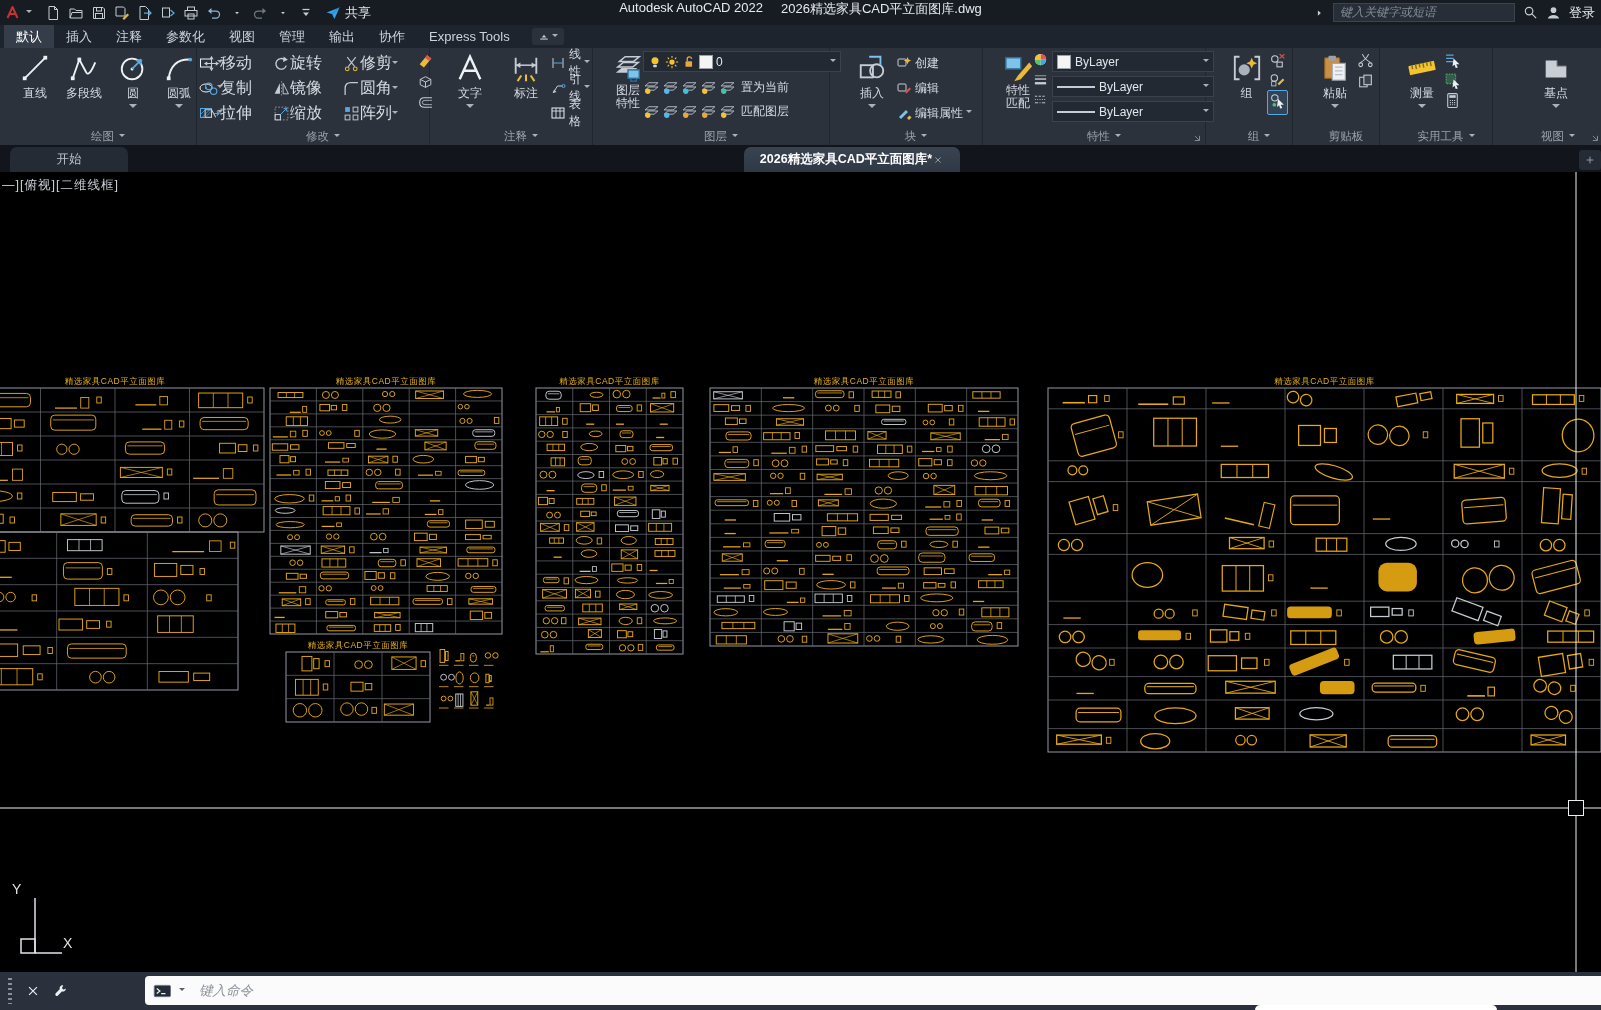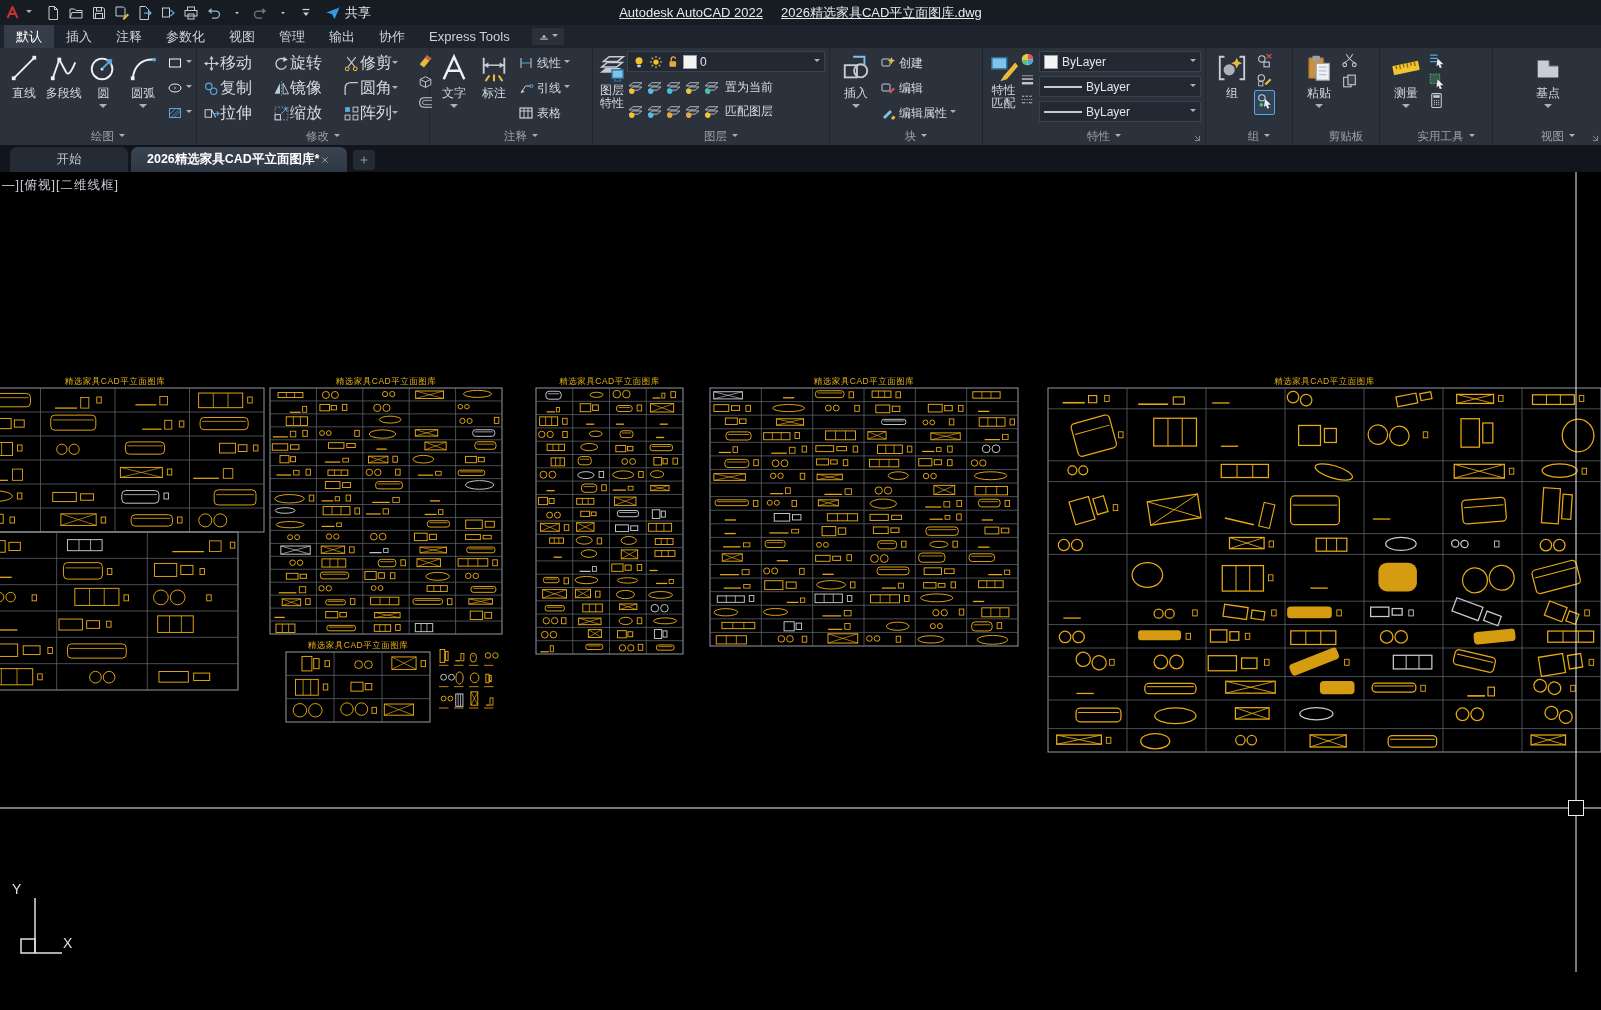--- a/index.html
+++ b/index.html
@@ -11,42 +11,42 @@
   .i15 svg{width:15px;height:15px}.i16 svg{width:16px;height:16px}.i17 svg{width:17px;height:17px}
   .i20 svg{width:20px;height:20px}.i30 svg{width:30px;height:30px}
 
   
   .titlebar{position:absolute;top:0;left:0;right:0;height:25px;background:#171c23;display:flex;
             align-items:center;color:#d8dde3;font-size:13px;}
   .logo{width:26px;height:25px;display:flex;align-items:center;justify-content:center;background:#171c23;}
   .qat{display:flex;align-items:center;gap:1px;margin-left:4px;}
   .qbtn{width:22px;height:21px;display:inline-flex;align-items:center;justify-content:center;border-radius:2px;}
   .share{display:flex;align-items:center;gap:4px;margin-left:8px;color:#dfe4ea;}
-  .title-center{position:absolute;left:0;right:0;top:0;height:25px;display:flex;align-items:center;
-                justify-content:center;pointer-events:none;color:#e6eaef;font-size:13px;gap:18px;text-decoration:underline;}
+  .title-center{position:absolute;left:0;right:0;top:0;height:25px;display:flex;
+                justify-content:center;pointer-events:none;color:#e6eaef;font-size:13px;gap:18px;}
   .tb-right{position:absolute;right:6px;top:0;height:25px;display:flex;align-items:center;gap:8px;}
   .searchbox{width:168px;height:17px;background:#272e38;border:1px solid #3c4450;display:flex;
              align-items:center;padding:0 6px;color:#828b97;font-style:italic;font-size:12px;}
 
   
   .tabrow{position:absolute;top:25px;left:0;right:0;height:23px;background:#1e242d;display:flex;
           align-items:stretch;padding-left:4px;font-size:13px;color:#cbd2da;}
   .rtab{padding:0 12px;display:flex;align-items:center;cursor:default;}
   .rtab.active{background:#343d49;color:#fff;}
   .rtab-collapse{display:flex;align-items:center;gap:2px;margin-left:10px;padding:0 6px;background:#2a313b;border-radius:2px;align-self:center;height:17px;}
 
   
   .ribbon{position:absolute;top:48px;left:0;right:0;height:97px;background:#2b323c;display:flex;color:#d6dbe1;}
   .panel{position:relative;display:flex;flex-direction:column;border-right:1px solid #20262e;flex:0 0 auto;}
   .panel-body{flex:1;display:flex;align-items:flex-start;padding:3px 4px 0 4px;}
   .panel-foot{height:17px;display:flex;align-items:center;justify-content:center;gap:5px;
               color:#9aa1ab;font-size:11.5px;padding-left:20px;}
   .car{width:0;height:0;border:4px solid transparent;border-top-color:#aab1ba;display:inline-block;}
   .car.sm{border-width:3.5px;}
-  .bigbtn{width:44px;display:flex;flex-direction:column;align-items:center;font-size:12px;color:#d6dbe1;padding-top:2px;}
+  .bigbtn{width:44px;display:flex;flex-direction:column;align-items:center;font-size:12px;color:#d6dbe1;padding-top:2px;margin-left:16px;}
   .bigbtn .lbl{margin-top:2px;white-space:nowrap;}
   .bigbtn .lbl2{margin-top:1px;width:2.3em;word-break:break-all;text-align:center;line-height:1.12;}
   .bigbtn .car{margin-top:2px;}
   .smallcol{display:flex;flex-direction:column;justify-content:flex-start;gap:3px;padding-top:1px;}
   .srow{display:flex;align-items:center;gap:3px;height:22px;font-size:12px;color:#d6dbe1;}
   #modify-grid{display:grid;grid-template-columns:repeat(3,70px);grid-auto-rows:25px;align-content:start;margin-left:2px;}
   .mitem{display:flex;align-items:center;gap:0;font-size:16px;color:#d6dbe1;}
   #modify-extra{display:flex;flex-direction:column;gap:4px;margin-left:4px;padding-top:1px;}
   .lydrop{width:188px;height:19px;background:#232933;border:1px solid #3a424e;display:flex;align-items:center;
           gap:3px;padding:0 4px;color:#e2e6eb;font-size:12px;margin-bottom:3px;}
@@ -55,21 +55,21 @@
   .pdrop{width:152px;height:19px;background:#232933;border:1px solid #3a424e;display:flex;align-items:center;
          gap:4px;padding:0 4px;color:#e2e6eb;font-size:12px;margin-bottom:4px;}
   .pdrop .sp{flex:1;}
   .swatch-sm{width:12px;height:12px;background:#f4f4f4;border:1px solid #9aa0a8;display:inline-block;}
   .ltline{width:38px;height:2px;background:#c6ccd4;display:inline-block;}
   .corner{position:absolute;right:3px;bottom:2px;}
   .hlbox{border:1px solid #58a7e0;background:rgba(88,167,224,.15);border-radius:2px;padding:1px;}
 
   
   .filetabs{position:absolute;top:145px;left:0;right:0;height:27px;background:#12161c;display:flex;
-            align-items:flex-end;padding-left:10px;font-size:12.5px;}
+            align-items:flex-end;padding-left:10px;font-size:12.5px;justify-content:space-between;}
   .ftab{height:25px;display:flex;align-items:center;padding:0 16px;border-radius:7px 7px 0 0;}
   .ftab.start{background:#242b35;color:#bdc4cd;width:86px;justify-content:center;}
   .ftab.activeTab{background:linear-gradient(#3a4350,#2f3845);color:#fff;font-weight:bold;margin-left:3px;}
   .newtab{width:22px;height:20px;margin-left:6px;margin-bottom:2px;background:#242b35;border-radius:3px;
           display:flex;align-items:center;justify-content:center;}
 
   
   .canvas{position:absolute;top:172px;left:0;width:1601px;height:800px;background:#000;}
   #draw-svg{position:absolute;inset:0;}
   .vplabel{position:absolute;top:5px;left:2px;color:#ccd1d7;font-size:12.5px;letter-spacing:1px;}
@@ -177,20 +177,43 @@
           <svg viewBox="0 0 32 32">
             <path d="M3 15 L29 5 L19 28 L14 18 Z" fill="#35a2e8"></path>
             <path d="M14 18 L29 5" stroke="#1b7ec2" stroke-width="1.5"></path>
           </svg>
         </span>
       <span>共享</span>
     </div>
     <div class="title-center">
       <span>Autodesk AutoCAD 2022</span>
       <span>2026精选家具CAD平立面图库.dwg</span>
+    </div>
+    <div class="tb-right">
+      <span class="ic i12">
+          <svg viewBox="0 0 32 32">
+            <path d="M13 9 L21 16 L13 23 Z" fill="#c6ccd4"></path>
+          </svg>
+        </span>
+      <div class="searchbox">
+        <span>键入关键字或短语</span>
+      </div>
+      <span class="ic i15">
+          <svg viewBox="0 0 32 32">
+            <circle cx="13" cy="13" r="8" fill="none" stroke="#c6ccd4" stroke-width="2.5"></circle>
+            <path d="M19 19 L28 28" stroke="#c6ccd4" stroke-width="2.5"></path>
+          </svg>
+        </span>
+      <span class="ic i15">
+          <svg viewBox="0 0 32 32">
+            <circle cx="16" cy="11" r="6" fill="#c6ccd4"></circle>
+            <path d="M4 29 C6 19 26 19 28 29 Z" fill="#c6ccd4"></path>
+          </svg>
+        </span>
+      <span style="color:#e6eaef;">登录</span>
     </div>
   </div>
 
   <div class="tabrow">
     <div id="ribbon-tabs" style="display:flex;">
         <div class="rtab active">默认</div>
         <div class="rtab">插入</div>
         <div class="rtab">注释</div>
         <div class="rtab">参数化</div>
         <div class="rtab">视图</div>
@@ -1977,14 +2000,40 @@
         <rect x="1568.5" y="628.5" width="15" height="15" fill="#000" stroke="#eceff1" stroke-width="1"></rect>
         <line x1="35" y1="781" x2="35" y2="726" stroke="#dfe3e8" stroke-width="1.5"></line>
         <line x1="35" y1="781" x2="62" y2="781" stroke="#dfe3e8" stroke-width="1.5"></line>
         <rect x="21" y="767" width="14" height="14" fill="none" stroke="#dfe3e8" stroke-width="1.5"></rect>
         <text x="12" y="722" fill="#dfe3e8" font-size="14" font-family="&quot;Liberation Sans&quot;,sans-serif">Y</text>
         <text x="63" y="776" fill="#dfe3e8" font-size="14" font-family="&quot;Liberation Sans&quot;,sans-serif">X</text>
       </svg>
     <div class="vplabel">—][俯视][二维线框]</div>
   </div>
 
+  <div class="cmdbar">
+    <div class="cmd-left">
+      <div class="grip"></div>
+      <span class="ic i14">
+          <svg viewBox="0 0 32 32">
+            <path d="M7 7 L25 25 M25 7 L7 25" stroke="#eef1f4" stroke-width="2.5"></path>
+          </svg>
+        </span>
+      <span class="ic i14">
+          <svg viewBox="0 0 32 32">
+            <path d="M20 3 a7 7 0 0 0 -7 9 L4 21 a3.2 3.2 0 0 0 5 5 L18 17 a7 7 0 0 0 9 -7 l-5 3 -4 -4 3 -5 Z" fill="#eef1f4"></path>
+          </svg>
+        </span>
+    </div>
+    <div class="cmd-field">
+      <span class="ic i20">
+          <svg viewBox="0 0 32 32">
+            <rect x="2" y="7" width="26" height="18" rx="2" fill="#262c35" stroke="#6b7480" stroke-width="1.5"></rect>
+            <path d="M6 12 L11 16 L6 20 M13 20 H20" stroke="#eef1f4" stroke-width="2" fill="none"></path>
+          </svg>
+        </span>
+      <span class="car sm dark"></span>
+      <span class="cmd-ph">键入命令</span>
+    </div>
+    <div class="whitetab"></div>
+  </div>
 
 </div>
 
 </body></html>

